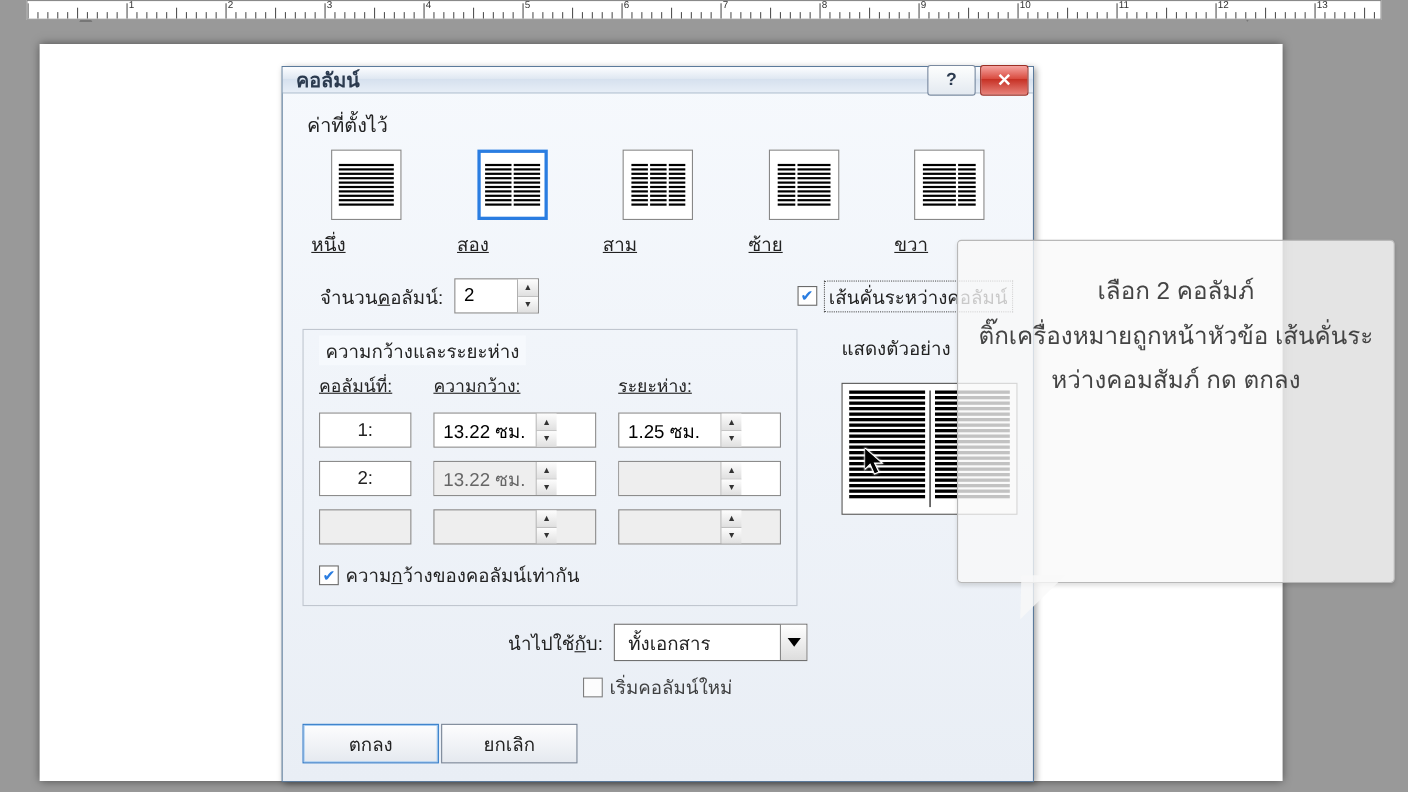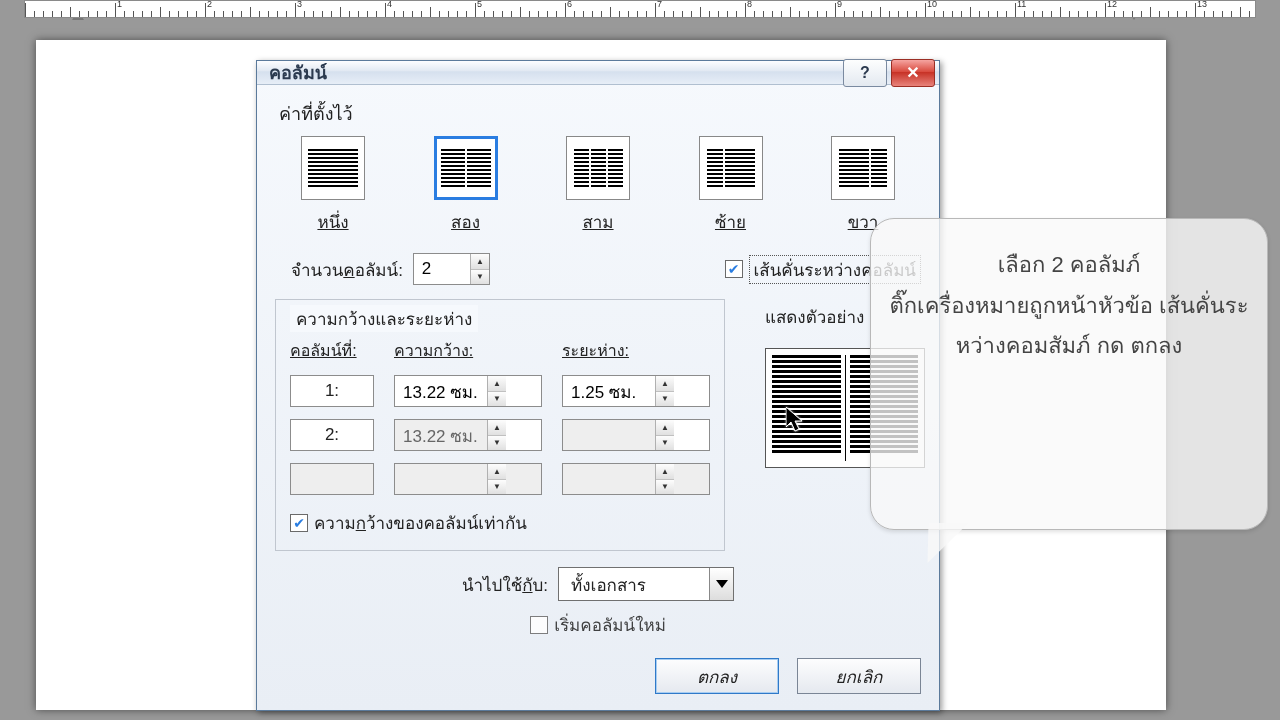--- a/index.html
+++ b/index.html
@@ -58,21 +58,21 @@
   .titlebar .btns { margin-left:auto; display:flex; gap:4px; }
   .tbtn { width:44px; height:28px; border:1px solid #7a8aa0; border-radius:3px;
     display:flex; align-items:center; justify-content:center; font-size:16px; font-weight:bold;
     background:linear-gradient(#fdfefe,#e3e9f0); color:#2b3a4f; }
   .tbtn.close { background:linear-gradient(#f5a4a0,#d94b3f 45%,#c63024 46%,#e8837b); border-color:#9b2e24; color:#fff; }
 
   .body { padding:10px 18px 16px 18px; font-size:17px; color:#222; }
 
   .presets-label { font-size:18px; margin:4px 0 8px 4px; }
   .presets { display:flex; justify-content:space-between; padding:0 8px 10px 8px; }
-  .preset { width:100px; text-align:center; cursor:pointer; }
+  .preset { width:100px; cursor:pointer; }
   .preset .box { width:64px; height:64px; margin:0 auto 8px auto; border:1px solid #888;
     background:#fff; display:flex; align-items:center; justify-content:center; gap:2px; padding:6px; }
   .preset.selected .box { border:3px solid #2a7de1; padding:4px; }
   .col-lines { display:flex; flex-direction:column; gap:2px; }
   .col-lines .l { height:2px; background:#000; }
   .preset .cap { font-size:17px; text-decoration:underline; }
 
   .row { display:flex; align-items:center; gap:10px; margin:8px 16px; }
   .lbl { font-size:17px; }
   .underline { text-decoration:underline; }
@@ -114,33 +114,33 @@
   .cursor-arrow { position:absolute; left:20px; top:58px; }
   .cursor-arrow svg { filter:drop-shadow(0 0 1px #fff); }
 
   .apply-row { display:flex; align-items:center; gap:10px; margin-top:16px; justify-content:space-between;flex-direction:column; }
   .select { display:inline-flex; align-items:stretch; height:34px; border:1px solid #707070; background:#fff; }
   .select .val { padding:0 12px; display:flex; align-items:center; font-size:17px; width:150px; }
   .select .arrow { width:24px; border-left:1px solid #888; background:linear-gradient(#fff,#ddd);
     display:flex; align-items:center; justify-content:center; }
   .select .arrow::after { content:""; border-left:6px solid transparent; border-right:6px solid transparent; border-top:8px solid #000; }
 
-  .buttons { display:flex; justify-content:flex-end; gap:18px; margin-top:20px;font-style:italic; }
+  .buttons { display:flex; justify-content:flex-start; gap:2px; margin-top:20px; }
   .btn { min-width:124px; height:36px; border:1px solid #7a8595; background:linear-gradient(#fdfdfe,#e5e9ef);
     font-size:17px; display:flex; align-items:center; justify-content:center; cursor:pointer; }
   .btn.primary { border:1px solid #2f79c8; box-shadow:0 0 0 1px #a7cdf2 inset; }
 
   
   .callout {
     position:absolute;
     left:870px; top:218px;
     width:398px; height:312px;
     background:rgba(248,248,248,.78);
     border:1px solid #b8b8b8;
-    border-radius:24px;
+    border-radius:4px;
     padding:26px 16px;
     font-size:22px; color:#444;
     text-align:center;
     line-height:1.85;
     z-index:10;
     box-shadow:0 2px 4px rgba(0,0,0,.12);
   }
   .callout::after {
     content:""; position:absolute; bottom:-34px; left:54px;
     width:0; height:0;

